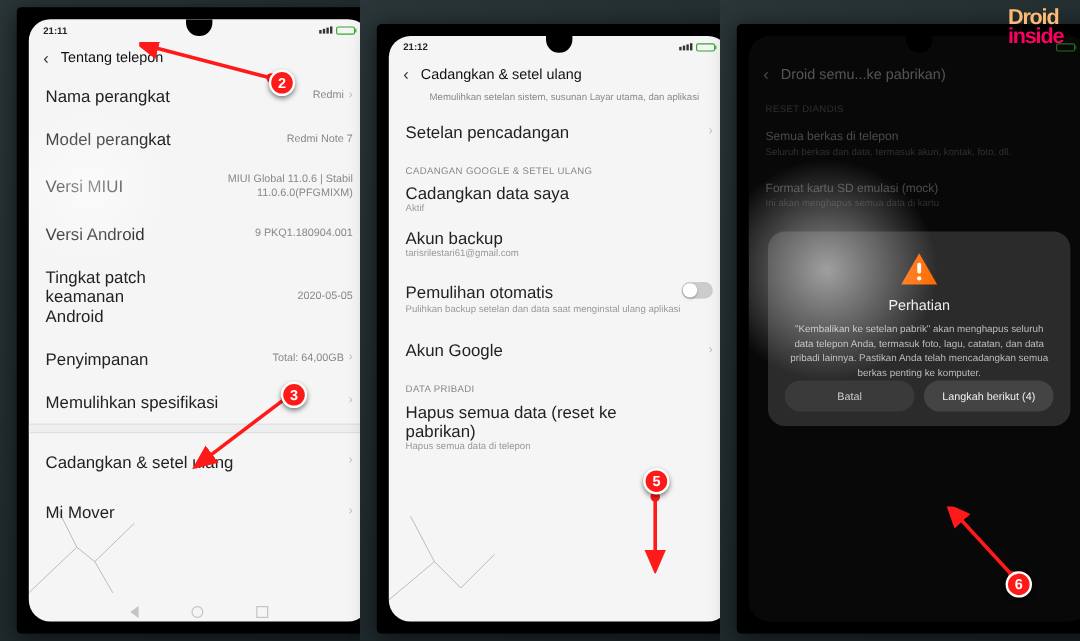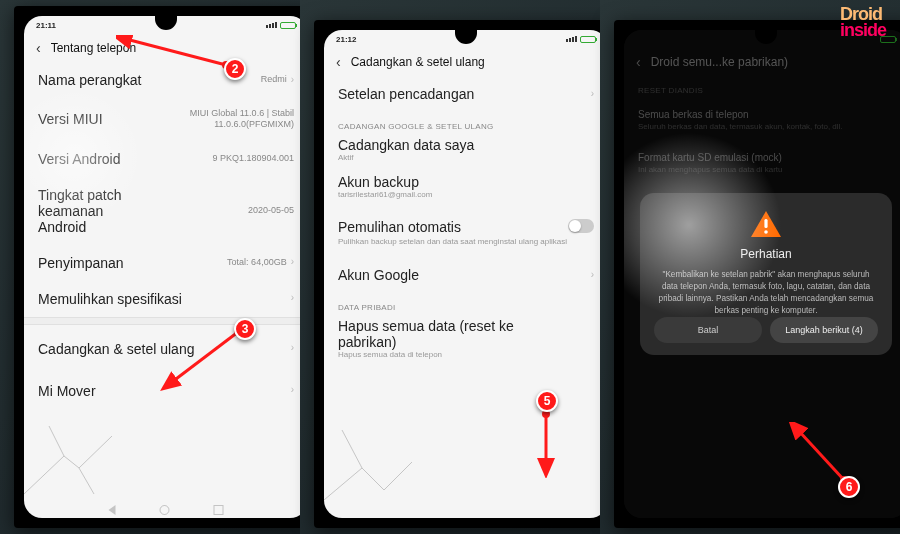--- a/index.html
+++ b/index.html
@@ -212,20 +212,24 @@
       </div>
 
       <div class="row">
         <span class="label">Nama perangkat</span>
         <span class="value">
             <span>Redmi</span>
             <span class="chevron">›</span>
           </span>
       </div>
       <div class="row">
+        <span class="label">Model perangkat</span>
+        <span class="value">Redmi Note 7</span>
+      </div>
+      <div class="row">
         <span class="label">Versi MIUI</span>
         <span class="value">MIUI Global 11.0.6 | Stabil 11.0.6.0(PFGMIXM)</span>
       </div>
       <div class="row">
         <span class="label">Versi Android</span>
         <span class="value">9 PKQ1.180904.001</span>
       </div>
       <div class="row">
         <span class="label" style="max-width:110px">Tingkat patch keamanan Android</span>
         <span class="value">2020-05-05</span>
@@ -316,20 +320,21 @@
               <span></span>
               <span></span>
             </span>
           <span class="battery"><span class="fill"></span></span>
         </span>
       </div>
       <div class="titlebar">
         <span class="back-arrow">‹</span>
         <span>Cadangkan &amp; setel ulang</span>
       </div>
+      <div class="subtext">Memulihkan setelan sistem, susunan Layar utama, dan aplikasi</div>
 
       <div class="row">
         <span class="label">Setelan pencadangan</span>
         <span class="value">
             <span class="chevron">›</span>
           </span>
       </div>
 
       <div class="section-header">CADANGAN GOOGLE &amp; SETEL ULANG</div>
 

